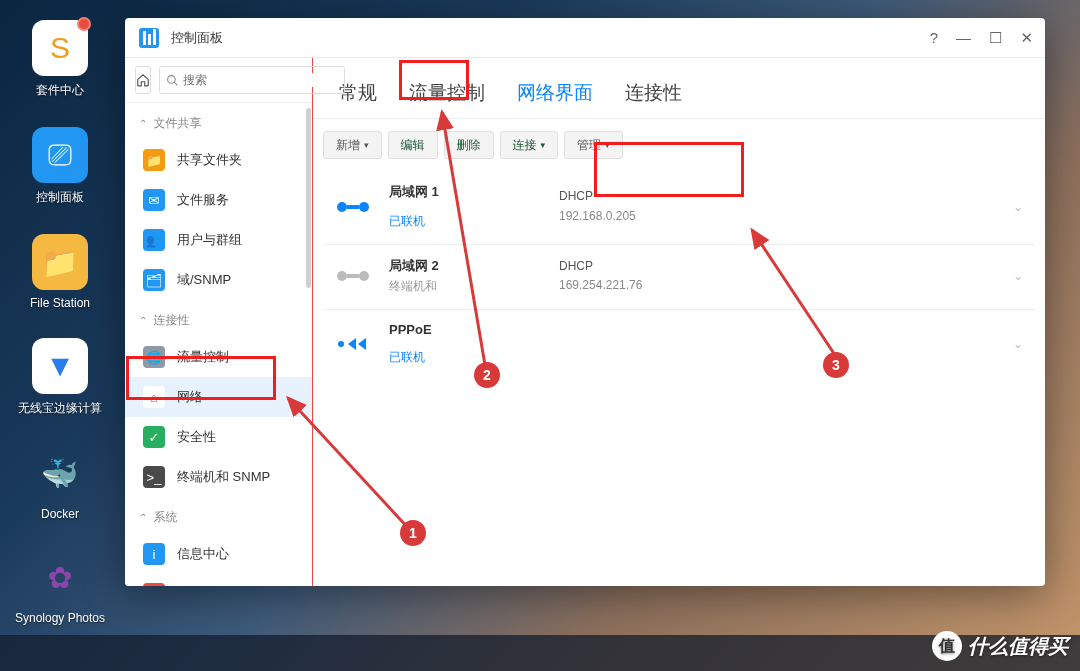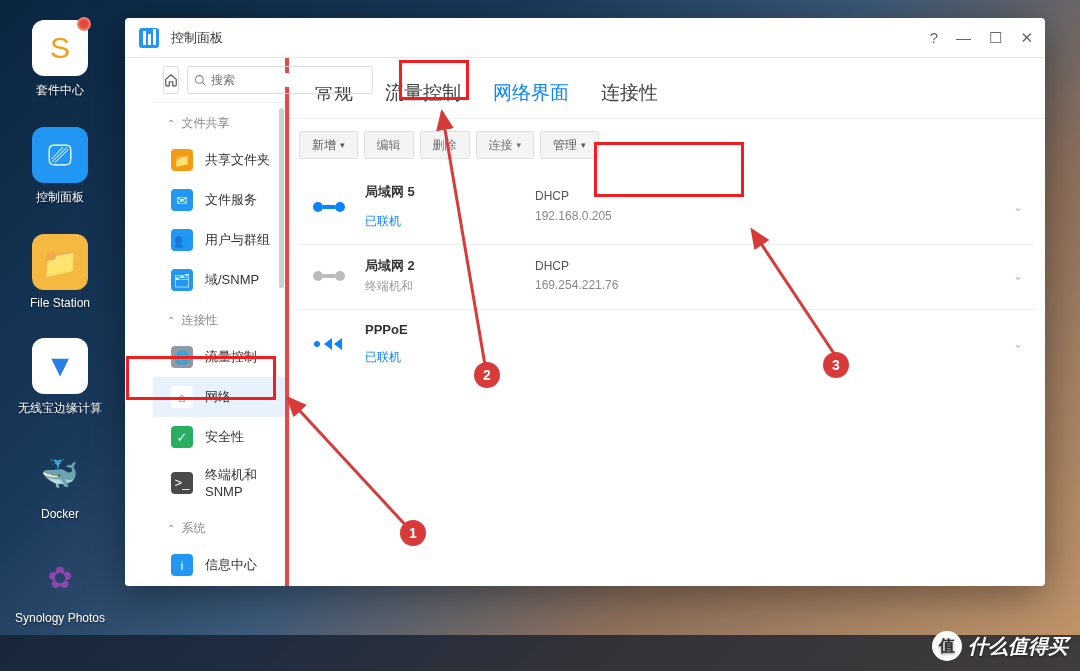--- a/index.html
+++ b/index.html
@@ -16,21 +16,21 @@
 .window { position: absolute; left: 125px; top: 18px; width: 920px; height: 568px; background: #fff; border-radius: 4px; box-shadow: 0 8px 40px rgba(0,0,0,.4); display: flex; flex-direction: column; overflow: hidden; }
 .titlebar { height: 40px; display: flex; align-items: center; padding: 0 12px; border-bottom: 1px solid #e8e8e8; }
 .titlebar-icon { width: 24px; height: 24px; margin-right: 10px; }
 .titlebar-text { flex: 1; font-size: 13px; color: #333; }
 .win-btns { display: flex; gap: 18px; color: #666; font-size: 15px; }
 .win-btns span { cursor: pointer; }
 
 .body-row { flex: 1; display: flex; overflow: hidden; }
 
 
-.sidebar { width: 164px; border-right: 4px solid #ef4444; display: flex; flex-direction: column; background: #fff; position: relative; padding-left: 28px; }
+.sidebar { width: 188px; border-right: 1px solid #ef4444; display: flex; flex-direction: column; background: #fff; position: relative; }
 .search-row { display: flex; align-items: center; padding: 8px 10px; gap: 8px; border-bottom: 1px solid #f0f0f0; }
 .home-btn { width: 28px; height: 28px; border: 1px solid #ddd; border-radius: 3px; display: flex; align-items: center; justify-content: center; cursor: pointer; color: #555; }
 .search-box { flex: 1; display: flex; align-items: center; border: 1px solid #ddd; border-radius: 3px; height: 28px; padding: 0 6px; color: #888; }
 .search-box input { border: none; outline: none; flex: 1; font-size: 12px; margin-left: 4px; }
 
 .side-scroll { flex: 1; overflow-y: auto; padding-bottom: 10px; }
 .side-group-hdr { display: flex; align-items: center; padding: 12px 14px 8px; color: #888; font-size: 12px; cursor: pointer; }
 .side-group-hdr .chev { margin-right: 6px; font-size: 10px; }
 .side-item { display: flex; align-items: center; padding: 9px 14px 9px 18px; font-size: 13px; color: #333; cursor: pointer; }
 .side-item.active { background: #e8f2fd; }
@@ -40,21 +40,21 @@
 .side-scrollbar { position: absolute; right: 1px; top: 50px; width: 5px; height: 180px; background: #d0d0d0; border-radius: 3px; }
 
 
 .main { flex: 1; display: flex; flex-direction: column; }
 .tabs { display: flex; padding: 14px 10px 0; border-bottom: 1px solid #eee; gap: 0; }
 .tab { padding: 8px 16px 12px; font-size: 19px; color: #444; cursor: pointer; white-space: nowrap; }
 .tab.active { color: #0a84ff; }
 
 .toolbar { display: flex; gap: 6px; padding: 12px 10px; }
 .tbtn { height: 28px; padding: 0 12px; background: #f4f4f4; border: 1px solid #e0e0e0; border-radius: 3px; font-size: 12px; color: #555; display: inline-flex; align-items: center; cursor: pointer; }
-.tbtn.disabled { color: #737373; cursor: default; }
+.tbtn.disabled { color: #14532d; cursor: default; }
 .tbtn .caret { margin-left: 4px; font-size: 9px; }
 
 .iface-list { padding: 0 10px; }
 .iface { display: flex; align-items: center; padding: 12px 6px 14px; border-top: 1px solid #eee; position: relative; }
 .iface:first-child { border-top: none; }
 .iface-ico { width: 36px; height: 24px; margin: 0 18px 0 6px; display: flex; align-items: center; justify-content: center; }
 .iface-name-col { width: 170px; }
 .iface-name { font-size: 13px; color: #333; font-weight: 600; }
 .iface-status { font-size: 12px; margin-top: 3px; }
 .st-up { color: #0a84ff; margin-top: 12px; }
@@ -228,21 +228,21 @@
       <div class="iface-list" id="iface-list">
           <div class="iface">
             <div class="iface-ico">
               <svg width="34" height="16">
                 <circle cx="6" cy="8" r="5" fill="#0a84ff"></circle>
                 <rect x="11" y="6" width="12" height="4" fill="#0a84ff"></rect>
                 <circle cx="28" cy="8" r="5" fill="#0a84ff"></circle>
               </svg>
             </div>
             <div class="iface-name-col">
-              <div class="iface-name">局域网 5</div>
+              <div class="iface-name">局域网 1</div>
               <div class="iface-status st-up">已联机</div>
             </div>
             <div class="iface-info">
               <div>DHCP</div>
               <div class="dim">192.168.0.205</div>
             </div>
             <div class="expand-chev">⌄</div>
           </div>
           <div class="iface">
             <div class="iface-ico">

